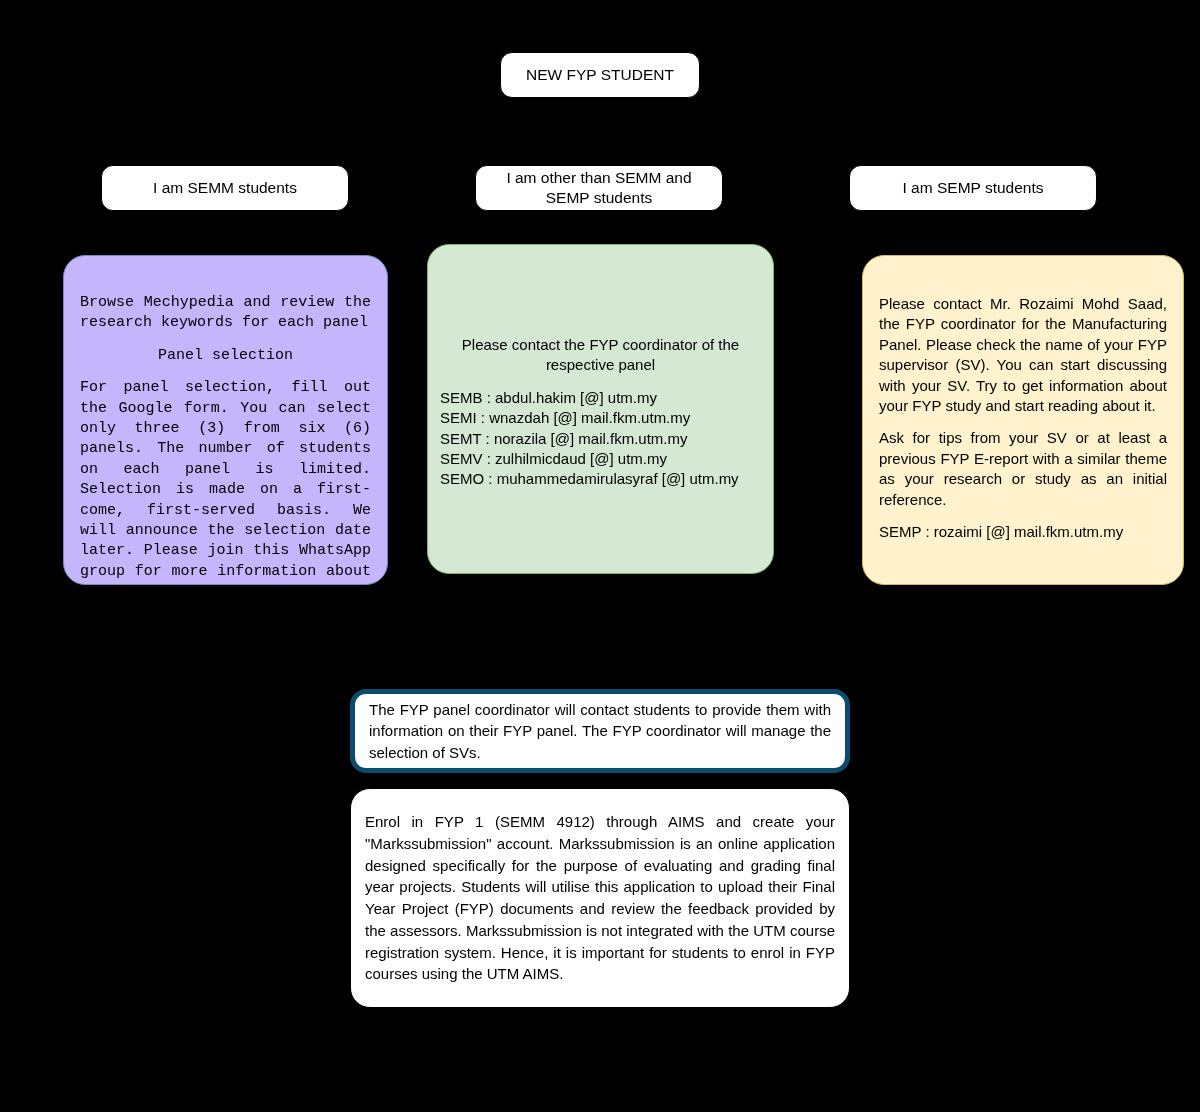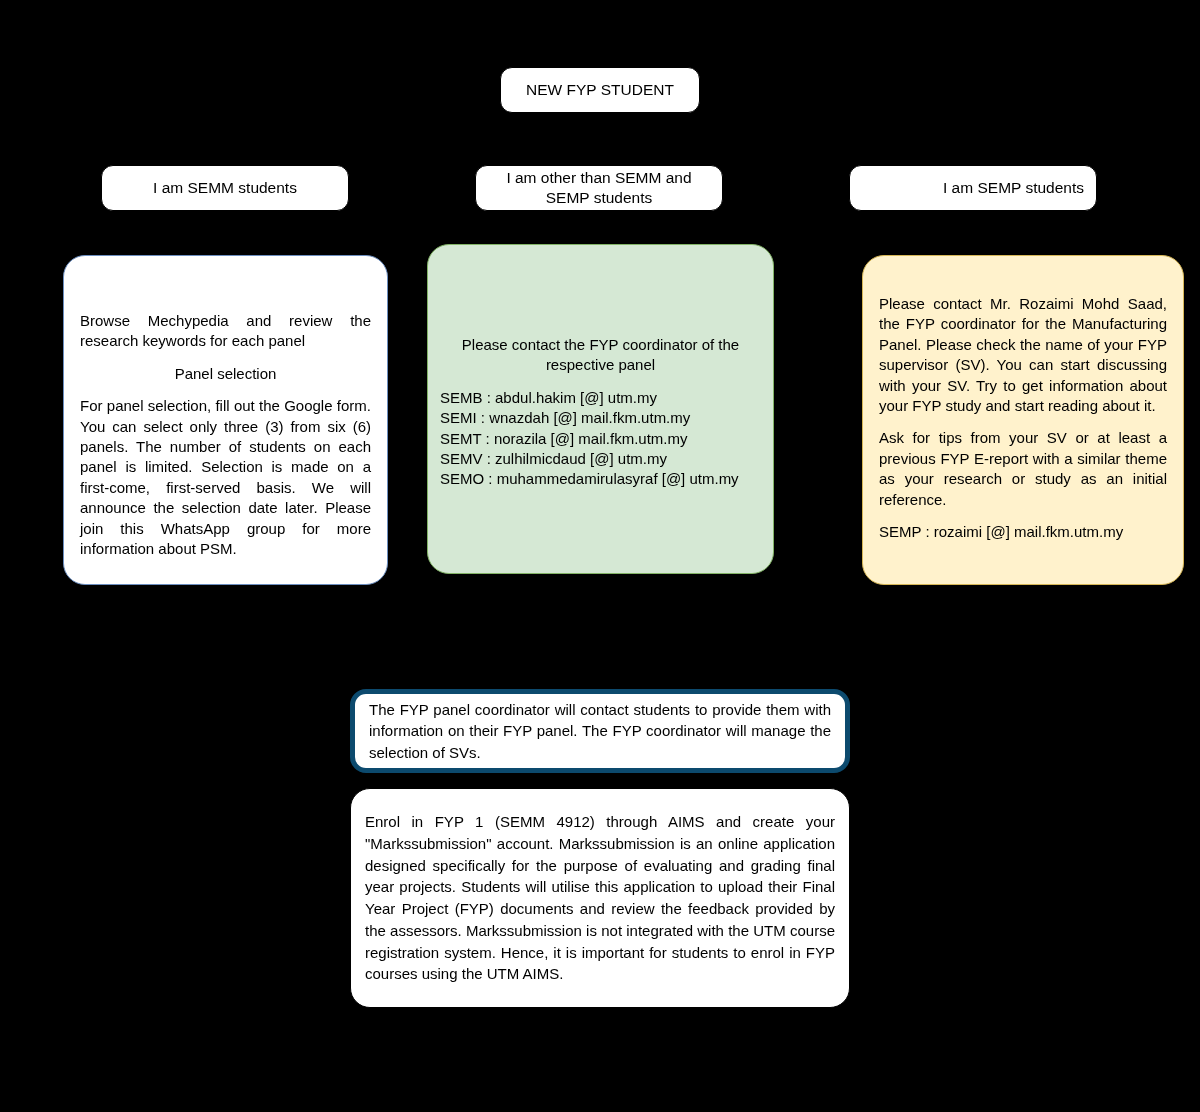--- a/index.html
+++ b/index.html
@@ -32,50 +32,51 @@
     border-radius: 12px;
     text-align: center;
     font-size: 15.5px;
     line-height: 1.28;
     padding: 6px 12px;
   }
 
   
   #root-node {
     left: 500px;
-    top: 67px;
+    top: 52px;
     width: 200px;
     height: 46px;
   }
 
   
   #branch-semm     { left: 101px;  top: 165px; width: 248px; height: 46px; }
   #branch-other    { left: 475px;  top: 165px; width: 248px; height: 46px; }
-  #branch-semp     { left: 849px;  top: 165px; width: 248px; height: 46px; align-items: flex-end; }
+  #branch-semp     { left: 849px;  top: 165px; width: 248px; height: 46px; }
 
   
   .card {
     border-width: 1.6px;
     border-style: solid;
     border-radius: 22px;
     padding: 24px 16px;
     font-size: 15px;
     line-height: 1.36;
     text-align: justify;
     justify-content: flex-start;
   }
 
   #card-semm {
     left: 63px;
     top: 255px;
     width: 325px;
     height: 330px;
-    background: #ffffff;
+    background: #c4b5fd;
     border-color: #6c8ebf;
-    padding-top: 55px;
+    padding-top: 37px;
+    font-family: Liberation Mono, monospace;
   }
 
   #card-other {
     left: 427px;
     top: 244px;
     width: 347px;
     height: 330px;
     background: #d5e8d4;
     border-color: #82b366;
     padding: 24px 12px;

